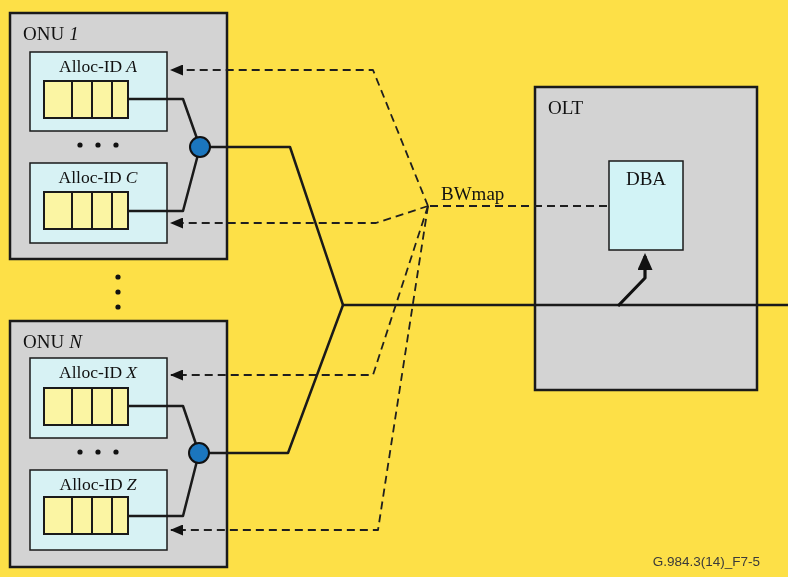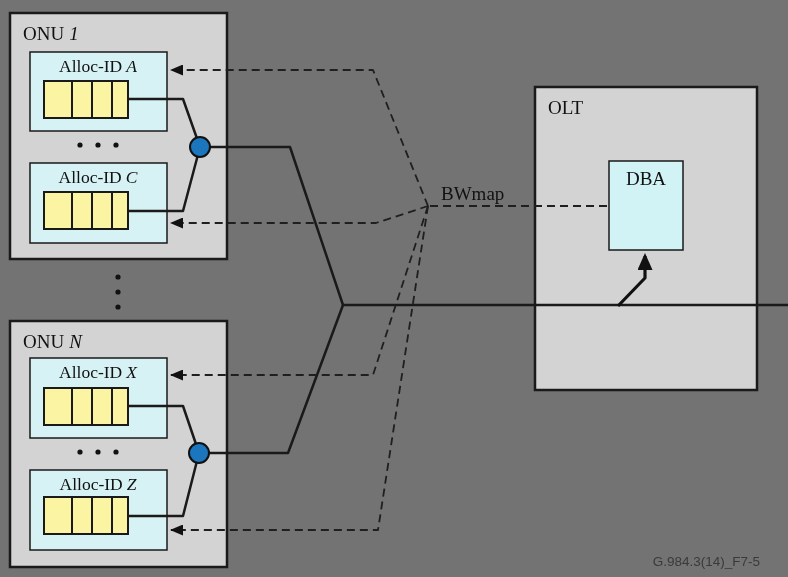--- a/index.html
+++ b/index.html
@@ -5,21 +5,21 @@
   html, body {
     margin: 0;
     padding: 0;
     background: #ffffff;
     font-family: "Liberation Serif", serif;
   }
   #stage {
     position: relative;
     width: 788px;
     height: 577px;
-    background: #737373;
+    background: #fde047;
     overflow: hidden;
   }
   svg { display: block; }
 
   .box-outer   { fill: #d3d3d3; stroke: #1a1a1a; stroke-width: 2.5; }
   .box-alloc   { fill: #d7f2f4; stroke: #1a1a1a; stroke-width: 1.5; }
   .box-dba     { fill: #d2f3f6; stroke: #1a1a1a; stroke-width: 1.5; }
   .queue-rect  { fill: #fbf5a3; stroke: #1a1a1a; stroke-width: 2; }
   .queue-div   { stroke: #1a1a1a; stroke-width: 2; }
   .solid-line  { fill: none; stroke: #1a1a1a; stroke-width: 2.5; stroke-linejoin: round; }

